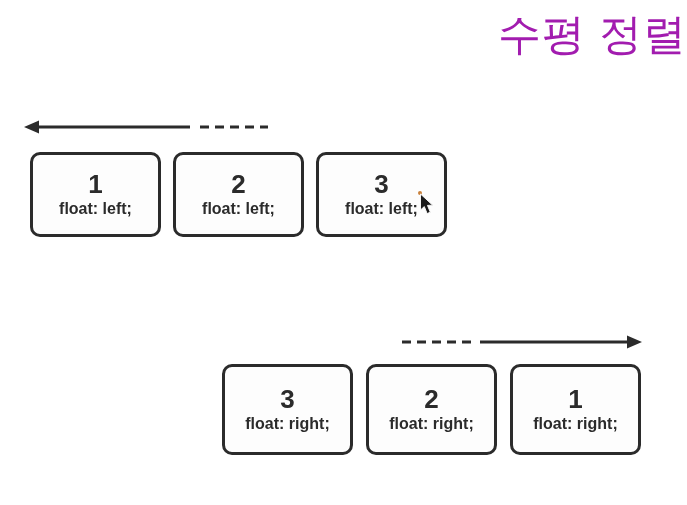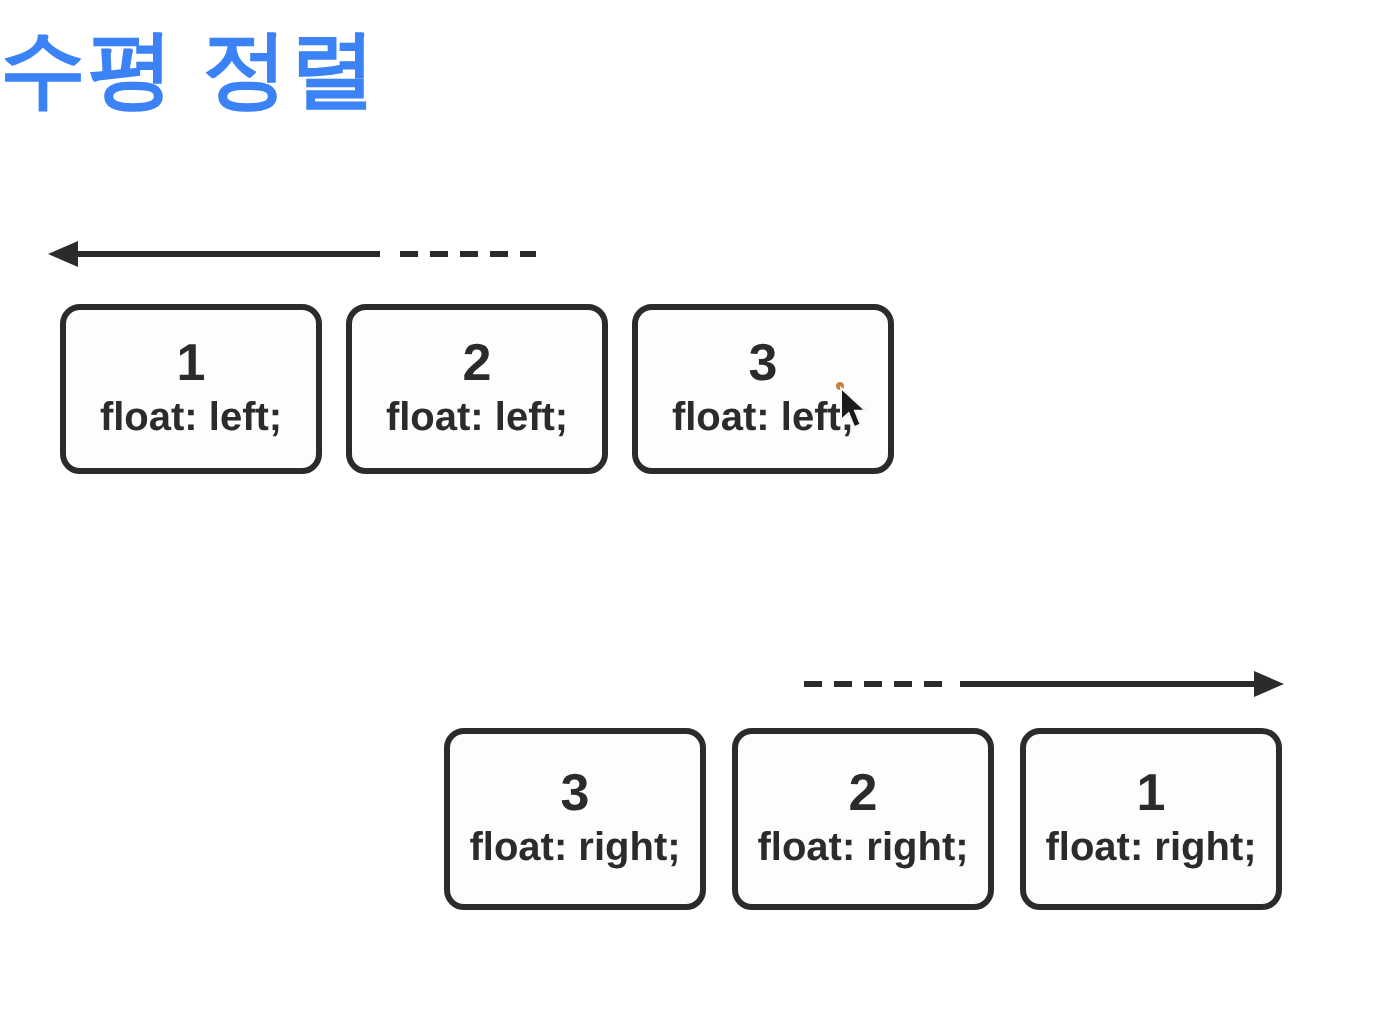--- a/index.html
+++ b/index.html
@@ -12,25 +12,25 @@
     height: 505px;
     background: #ffffff;
     overflow: hidden;
   }
 
   .title {
     position: absolute;
     top: 6px;
     left: 0;
     width: 687px;
-    text-align: left;
+    text-align: right;
     font-size: 43px;
-    font-weight: bold;
+    font-weight: normal;
     letter-spacing: 1px;
-    color: #3b82f6;
+    color: #a21caf;
   }
 
   .arrow { position: absolute; }
   .arrow-left  { left: 24px;  top: 119px; }
   .arrow-right { left: 400px; top: 334px; }
 
   .row {
     position: absolute;
     display: flex;
   }
@@ -51,21 +51,21 @@
   }
   .row-right .fbox { height: 91px; }
 
   .fbox .num {
     font-size: 26px;
     font-weight: bold;
     color: #2b2b2b;
     line-height: 1.05;
   }
   .fbox .lbl {
-    font-size: 20px;
+    font-size: 16px;
     font-weight: bold;
     color: #2b2b2b;
   }
 
   .cursor {
     position: absolute;
     left: 419px;
     top: 193px;
     width: 15px;
     height: 23px;

